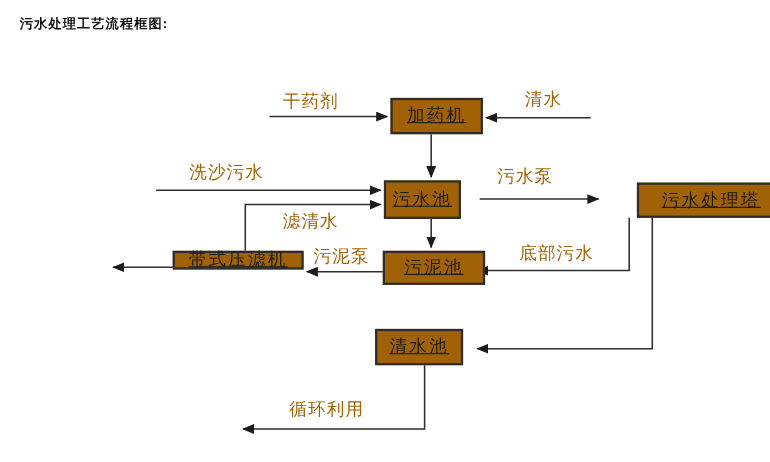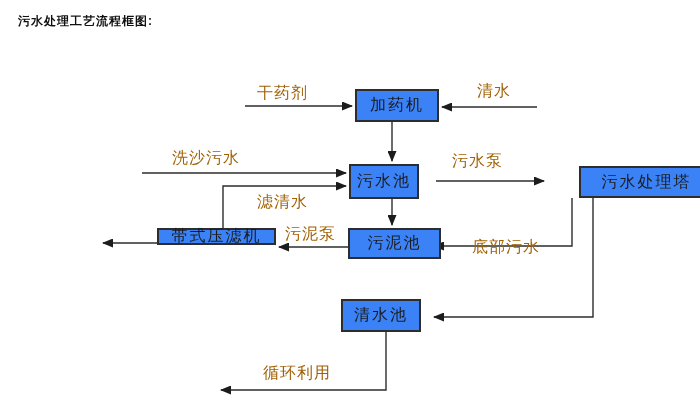--- a/index.html
+++ b/index.html
@@ -11,44 +11,45 @@
     overflow:hidden;
   }
   .title{
     position:absolute;left:18px;top:13px;margin:0;
     font-size:12px;font-weight:bold;color:#111111;
     letter-spacing:1px;white-space:nowrap;
   }
   .edges{position:absolute;left:0;top:0;width:700px;height:420px;}
   .node{
     position:absolute;box-sizing:border-box;
-    border:2px solid #2d2d2d;background:#3b82f6;
+    border:2px solid #2d2d2d;background:#a16207;
     display:flex;align-items:center;justify-content:center;
     font-size:16px;color:#1c1c1c;letter-spacing:2px;
     white-space:nowrap;
+    text-decoration:underline;
   }
   .lbl{
     position:absolute;font-size:16px;color:#a16207;
     letter-spacing:1px;white-space:nowrap;line-height:18px;
   }
   
   .n-dosing{left:355px;top:89px;width:84px;height:33px;}
   .n-sewage{left:349px;top:164px;width:70px;height:35px;}
   .n-tower{left:579px;top:166px;width:135px;height:32px;}
   .n-sludge{left:348px;top:228px;width:93px;height:31px;}
   .n-press{left:157px;top:228px;width:119px;height:17px;}
   .n-clean{left:341px;top:299px;width:80px;height:33px;}
   
   .l-dry{left:257px;top:84px;}
   .l-cw{left:477px;top:82px;}
   .l-sand{left:172px;top:149px;}
   .l-spump{left:452px;top:152px;}
   .l-filt{left:257px;top:193px;}
   .l-slpump{left:285px;top:225px;}
-  .l-bottom{left:472px;top:222px;margin-top:16px;}
+  .l-bottom{left:472px;top:222px;}
   .l-mud{left:18px;top:226px;}
   .l-recycle{left:263px;top:364px;}
 </style>
 </head>
 <body>
 
 <div class="canvas">
 
   <h1 class="title">污水处理工艺流程框图:</h1>
 

